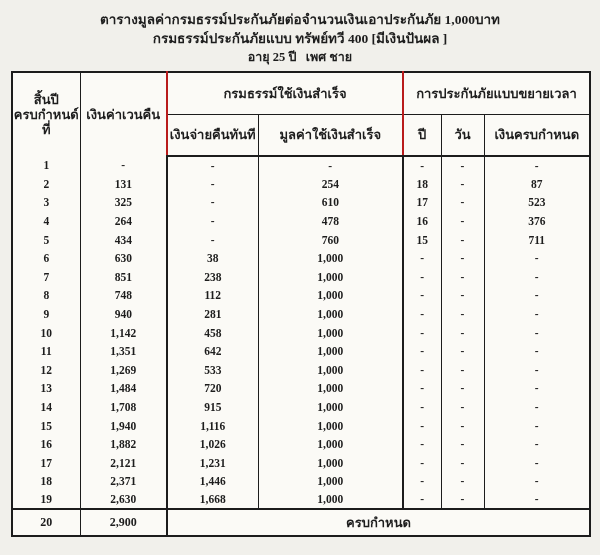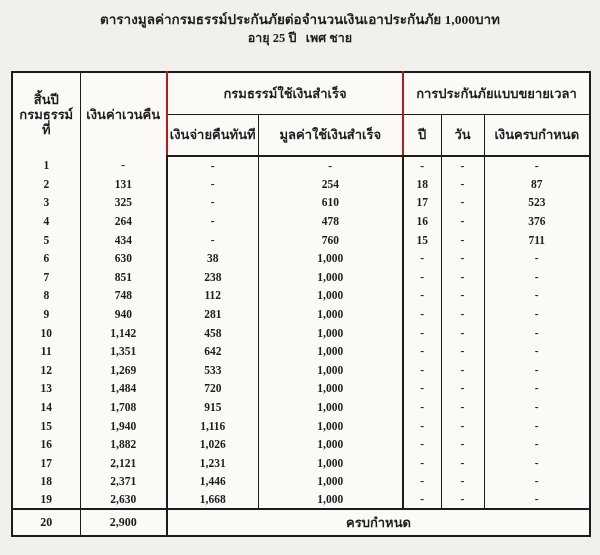--- a/index.html
+++ b/index.html
@@ -81,37 +81,38 @@
     font-size: 13px;
   }
 </style>
 </head>
 <body>
 
 <div class="page">
 
   <div class="title-block">
     <div class="title-line">ตารางมูลค่ากรมธรรม์ประกันภัยต่อจำนวนเงินเอาประกันภัย 1,000บาท</div>
+    <div class="title-line">กรมธรรม์ประกันภัยแบบ ทรัพย์ทวี 400 [มีเงินปันผล ]</div>
     <div class="title-line small">อายุ 25 ปี   เพศ ชาย</div>
   </div>
 
   <table class="policy-table">
     <colgroup>
       <col style="width:68px">
       <col style="width:87px">
       <col style="width:91px">
       <col style="width:145px">
       <col style="width:38px">
       <col style="width:43px">
       <col style="width:106px">
     </colgroup>
     <thead>
       <tr class="hrow-top">
         <th rowspan="2">สิ้นปี
-กรมธรรม์
+ครบกำหนด์
 ที่</th>
         <th rowspan="2" class="b-left-1">เงินค่าเวนคืน</th>
         <th colspan="2" class="b-left-2 b-bottom-1">กรมธรรม์ใช้เงินสำเร็จ</th>
         <th colspan="3" class="b-left-2 b-bottom-1">การประกันภัยแบบขยายเวลา</th>
       </tr>
       <tr class="hrow-sub">
         <th class="b-left-2">เงินจ่ายคืนทันที</th>
         <th class="b-left-1">มูลค่าใช้เงินสำเร็จ</th>
         <th class="b-left-2">ปี</th>
         <th class="b-left-1">วัน</th>

